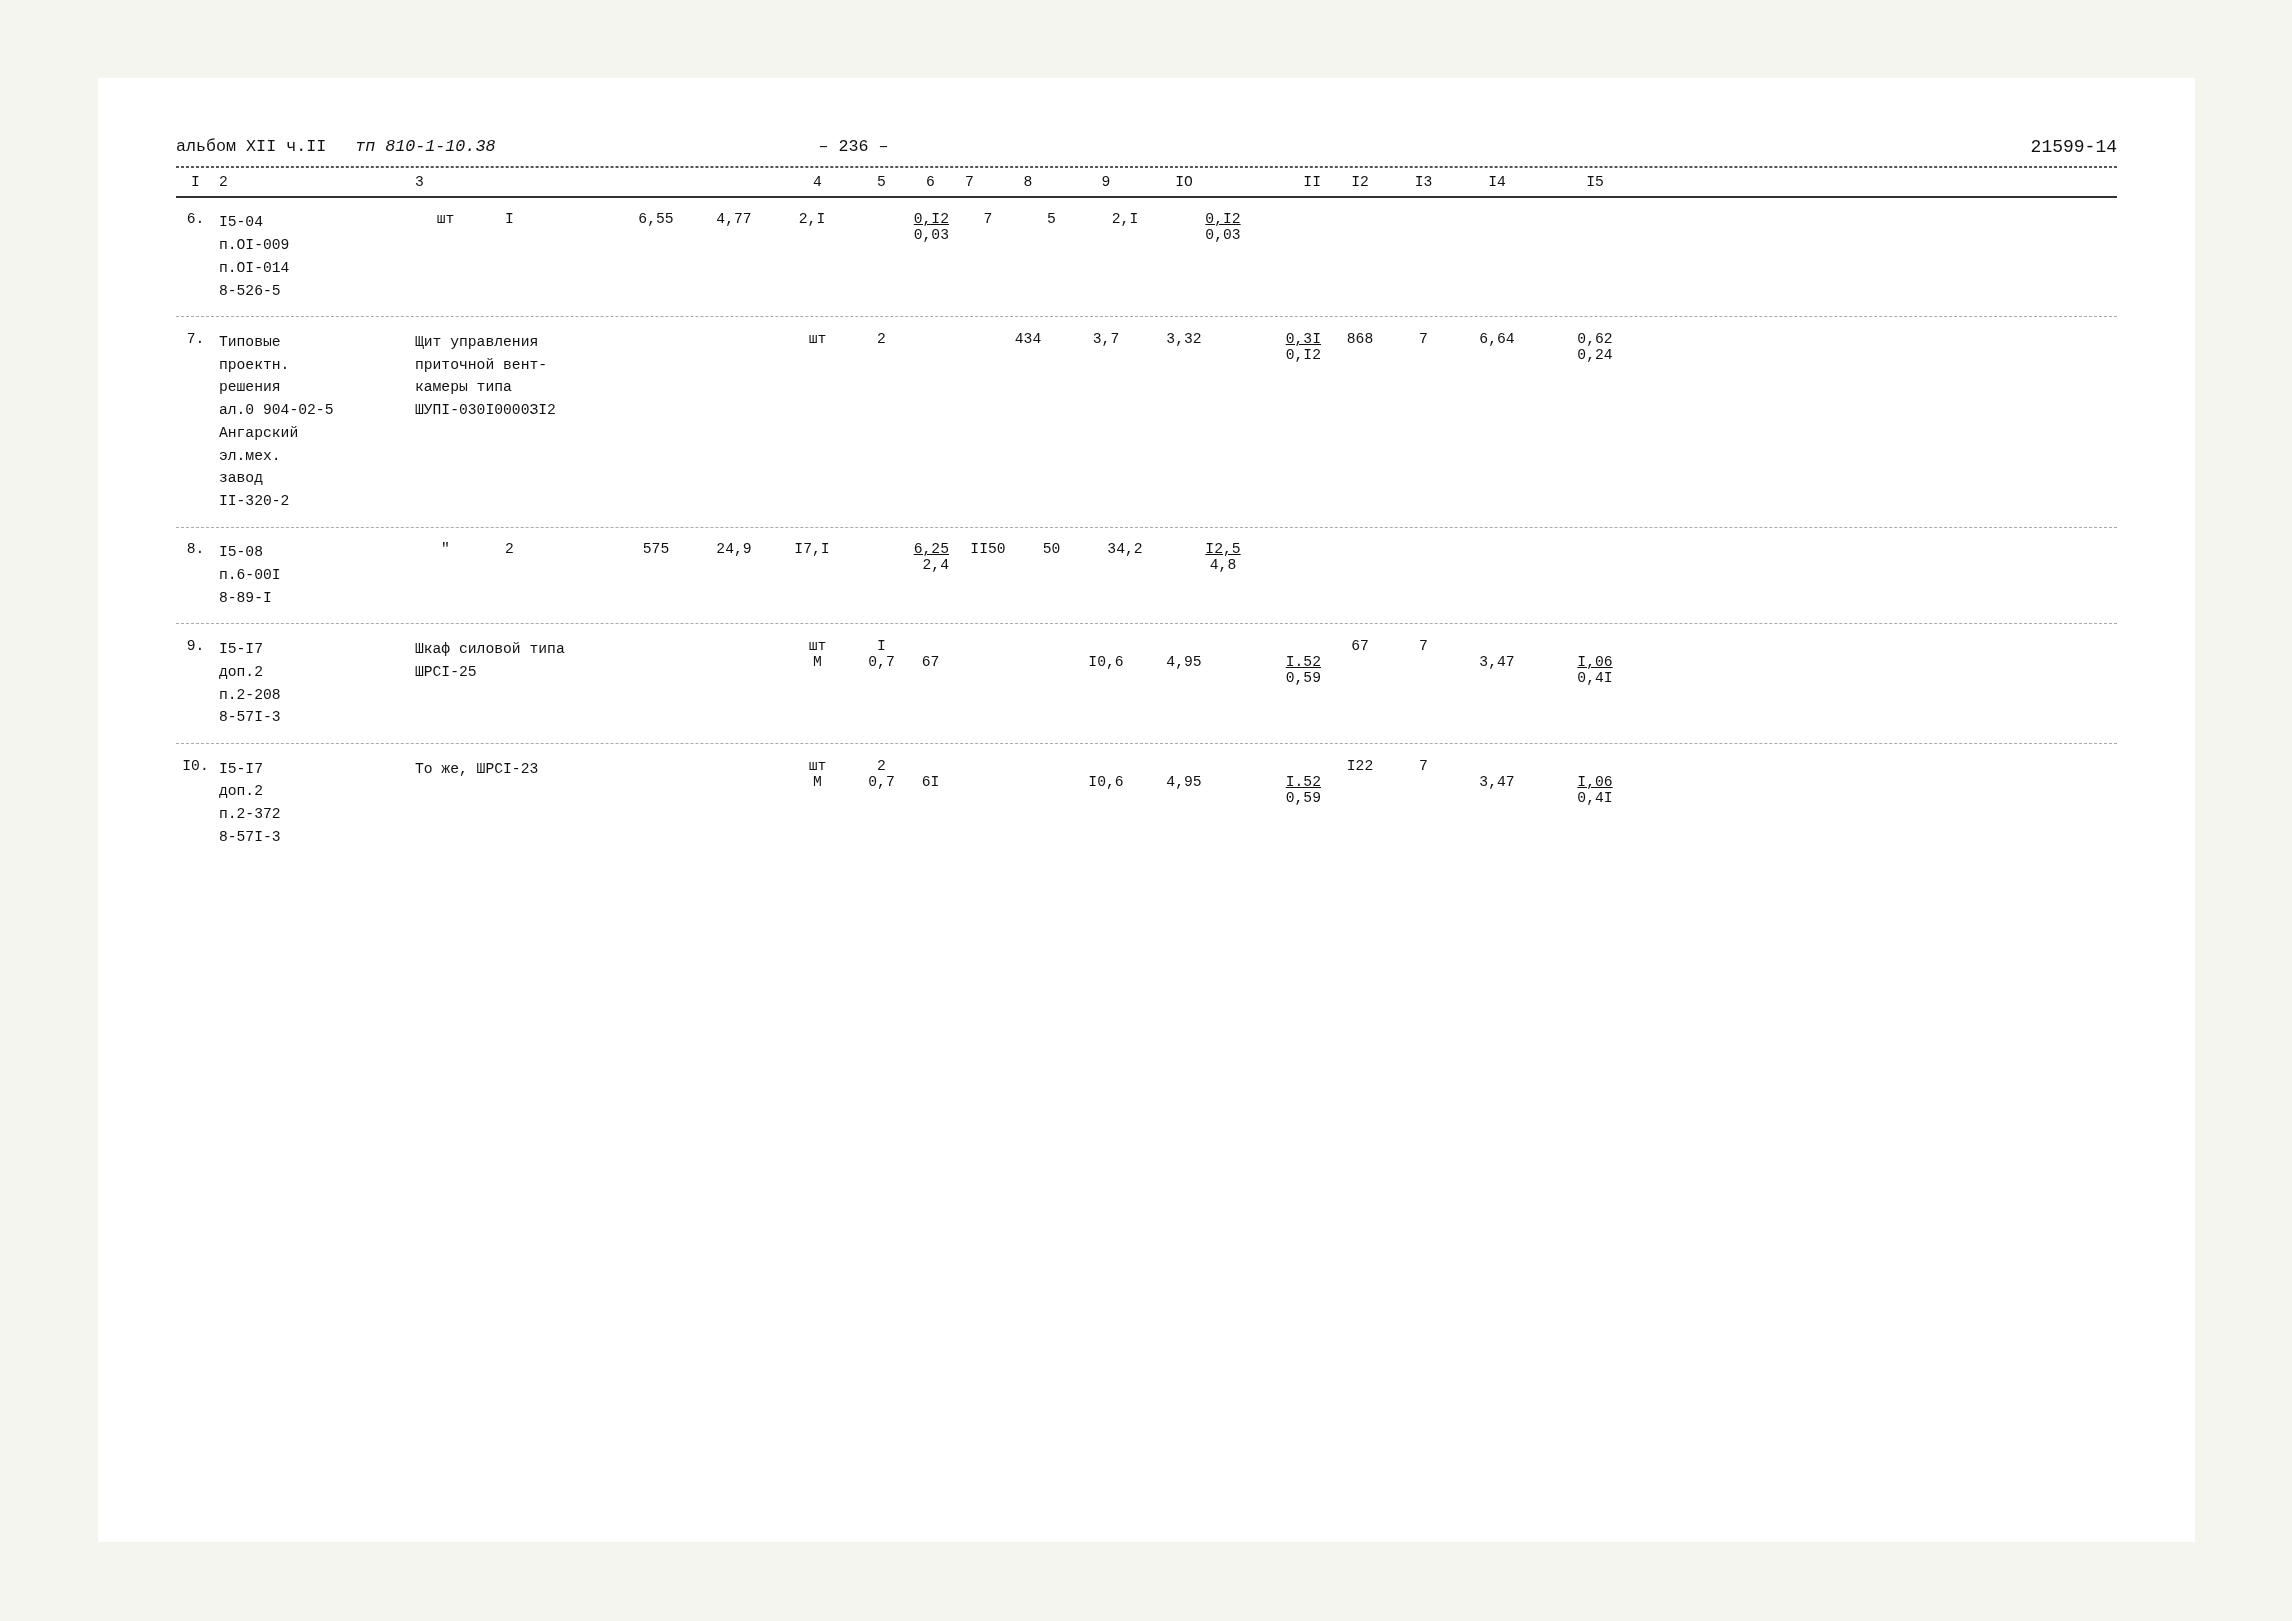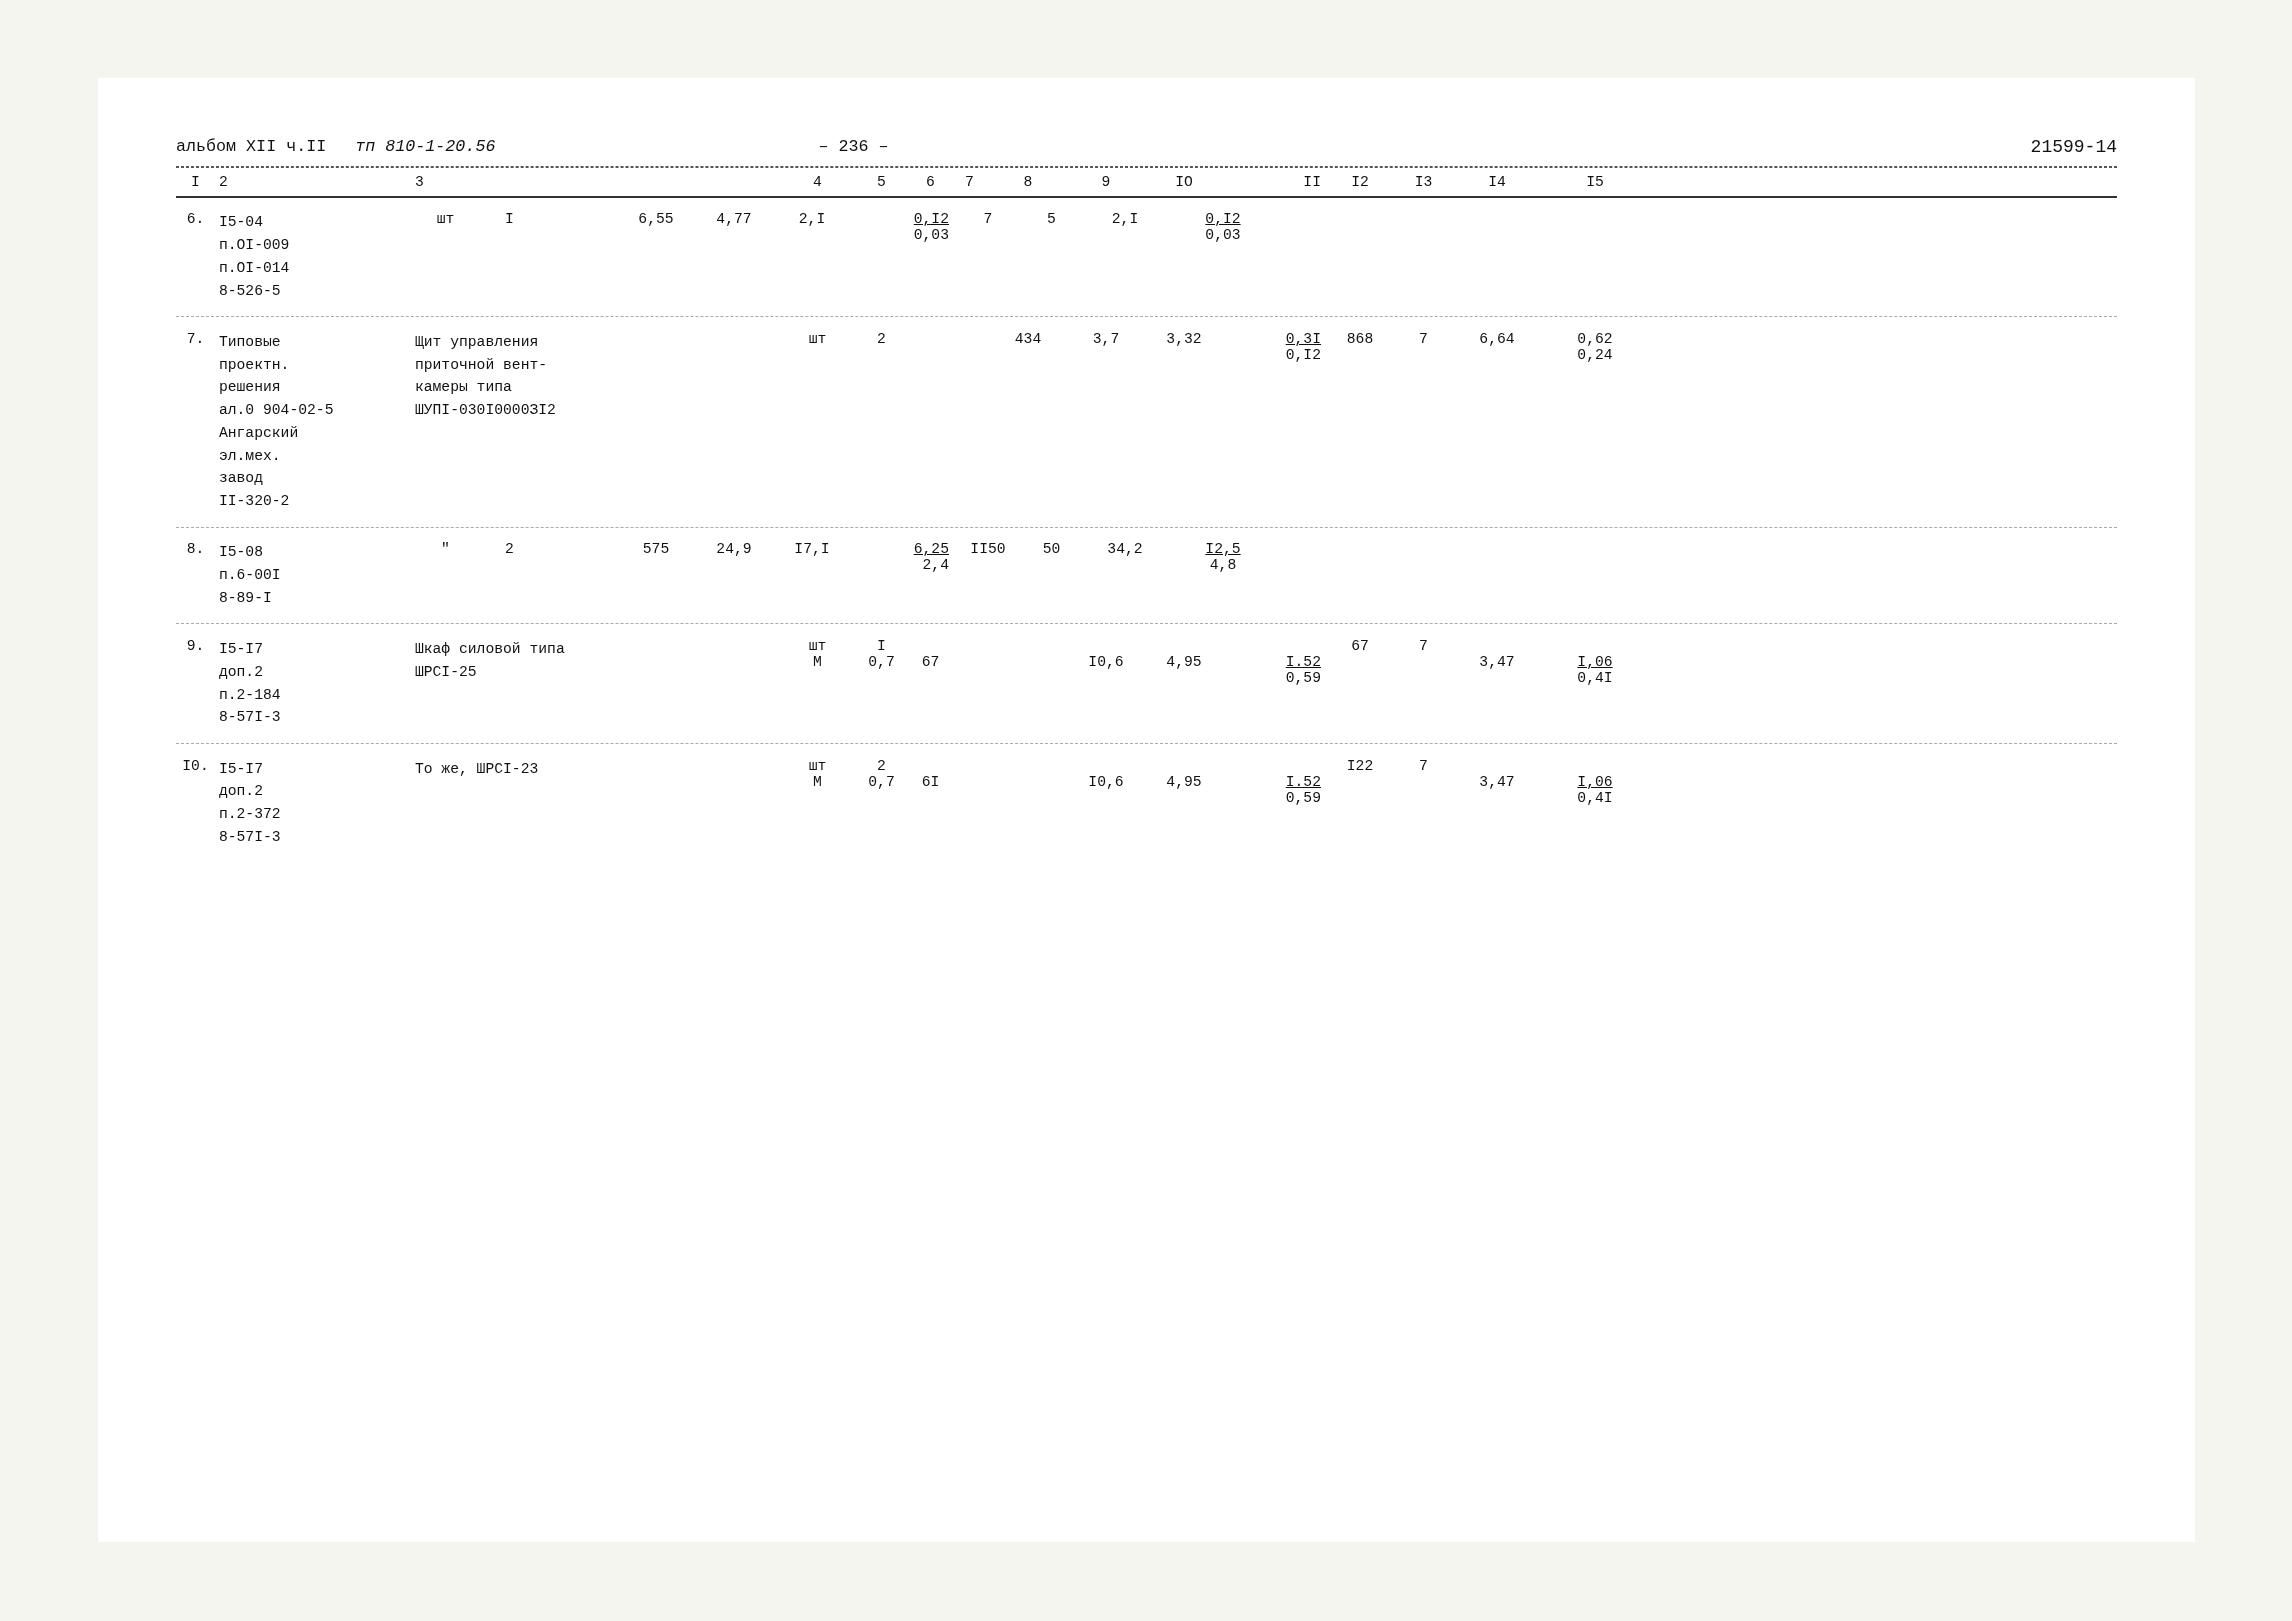--- a/index.html
+++ b/index.html
@@ -86,21 +86,21 @@
       text-decoration: underline;
     }
   </style>
 </head>
 <body>
 
 <div class="page">
 
   <div class="header-line" style="margin-bottom:9.8px;">
     <span class="header-album">альбом XII ч.II</span>
-    <span class="header-tp">тп 810-1-20.56</span>
+    <span class="header-tp">тп 810-1-10.38</span>
     <span class="header-page">– 236 –</span>
     <span class="header-code">21599-14</span>
   </div>
 
   <div class="divider-top"></div>
 
   <div class="col-headers">
     <div class="c1">I</div>
     <div class="c2">2</div>
     <div class="c3">3</div>
@@ -232,21 +232,21 @@
   </div>
 
   <div class="table-row" style="padding-top:13.7px; padding-bottom:13.7px;">
     <div class="c1">
       <div>9.</div>
     </div>
     <div class="c2">
       <div class="cell-multiline">
         <div>I5-I7</div>
         <div>доп.2</div>
-        <div>п.2-184</div>
+        <div>п.2-208</div>
         <div>8-57I-3</div>
       </div>
     </div>
     <div class="c3">
       <div class="cell-multiline">
         <div>Шкаф силовой типа</div>
         <div>ШРСI-25</div>
       </div>
     </div>
     <div class="c4">

